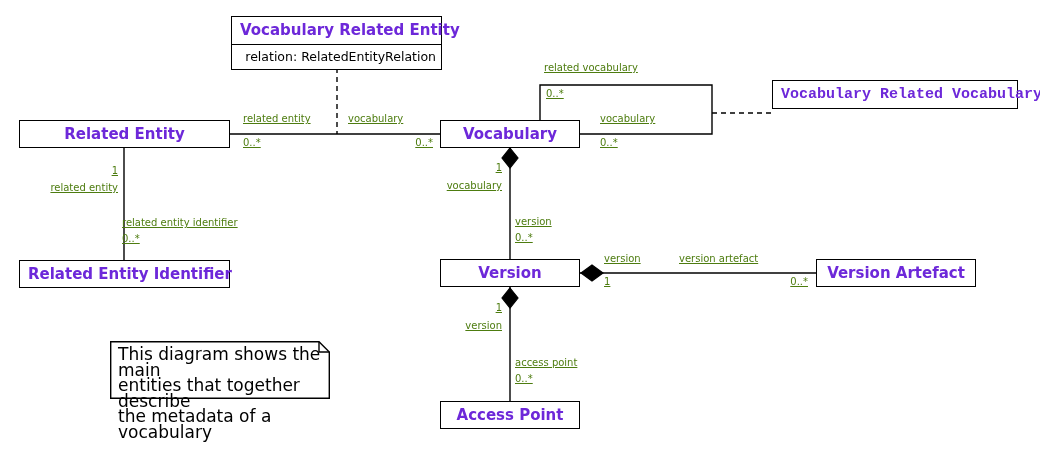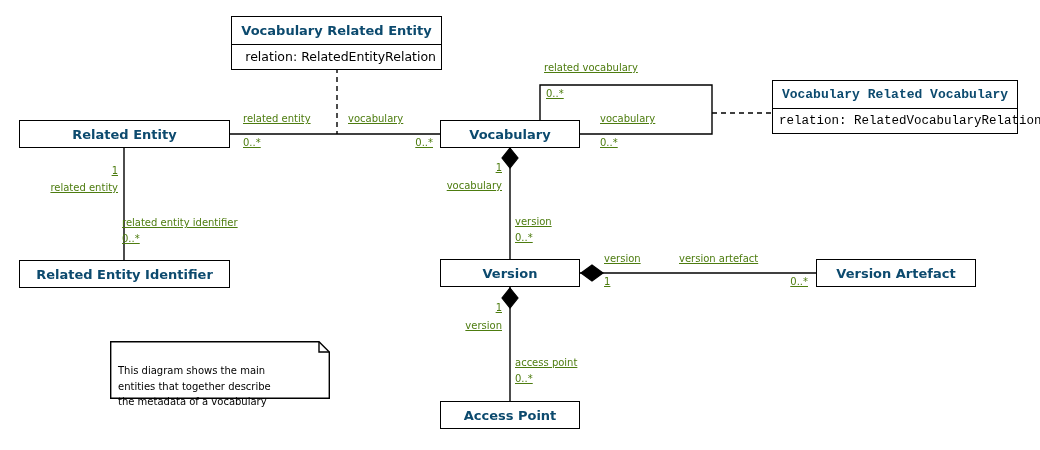--- a/index.html
+++ b/index.html
@@ -30,23 +30,23 @@
     position: absolute;
     box-sizing: border-box;
     border: 1.4px solid #000000;
     background: #ffffff;
     display: flex;
     flex-direction: column;
     z-index: 5;
   }
   .uml-class .cls-name {
     font-weight: bold;
-    font-size: 13px;
+    font-size: 15px;
     text-align: center;
-    color: #0c4a6e;
+    color: #6d28d9;
     padding: 5px 8px 5px 8px;
     line-height: 17px;
     white-space: nowrap;
   }
   .uml-class .cls-attrs {
     border-top: 1.4px solid #000000;
     font-size: 12.5px;
     color: #000000;
     padding: 4px 5px 4px 6px;
     line-height: 16px;
@@ -54,23 +54,23 @@
     text-align: right;
   }
   .uml-note {
     position: absolute;
     box-sizing: border-box;
     background: #ffffff;
     z-index: 5;
   }
   .uml-note .note-body {
     position: absolute;
-    left: 0; top: 16px;
+    left: 0; top: 0;
     width: 100%; height: 100%;
-    font-size: 10px;
+    font-size: 17px;
     line-height: 15.5px;
     color: #000000;
     padding: 6px 8px;
     box-sizing: border-box;
     white-space: pre-line;
   }
   .edge-label {
     position: absolute;
     font-size: 10px;
     line-height: 15px;
@@ -111,21 +111,20 @@
     <polygon points="581,273 592,265 603,273 592,281" fill="#000000" stroke="#000000" stroke-width="1.2"></polygon>
   </svg>
 
   <div class="uml-class" style="left:231px; top:16px; width:211px;">
     <div class="cls-name">Vocabulary Related Entity</div>
     <div class="cls-attrs">relation: RelatedEntityRelation</div>
   </div>
 
   <div class="uml-class" style="left:772px; top:80px; width:246px;font-family:Liberation Mono, monospace;">
     <div class="cls-name">Vocabulary Related Vocabulary</div>
-    <div class="cls-attrs">relation: RelatedVocabularyRelation</div>
   </div>
 
   <div class="uml-class" style="left:19px; top:120px; width:211px; height:28px;">
     <div class="cls-name">Related Entity</div>
   </div>
 
   <div class="uml-class" style="left:440px; top:120px; width:140px; height:28px;">
     <div class="cls-name">Vocabulary</div>
   </div>
 

